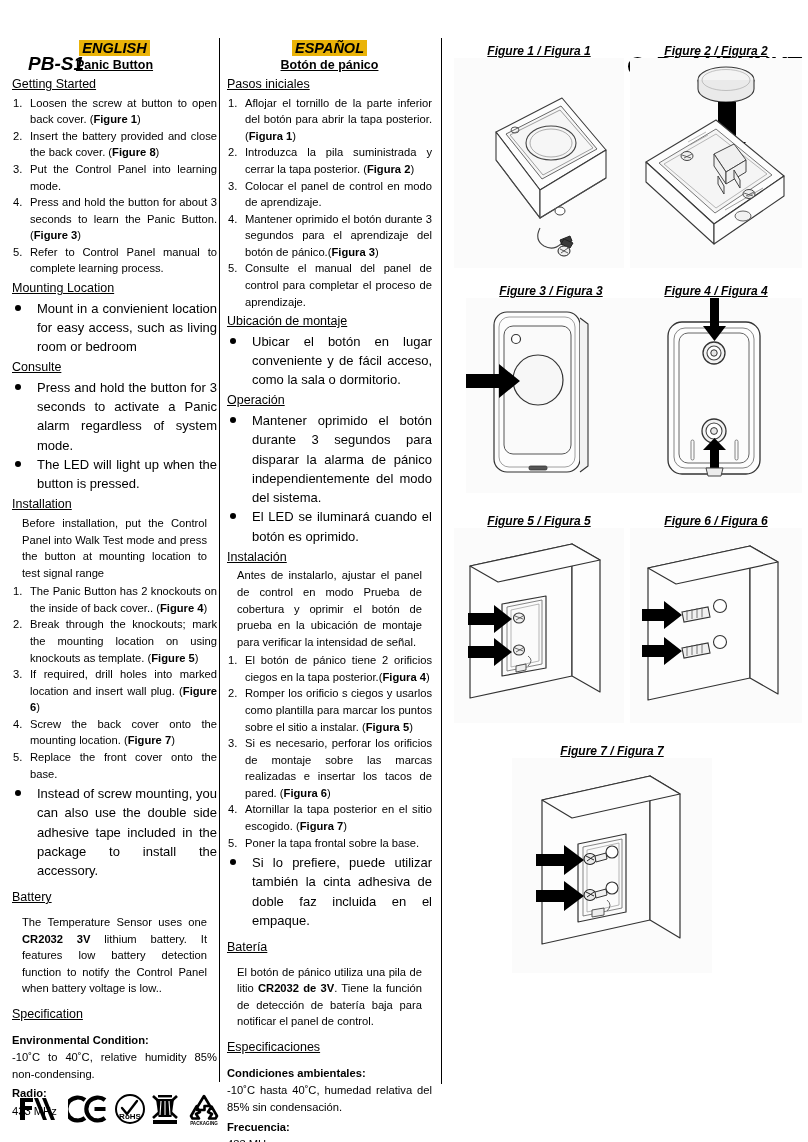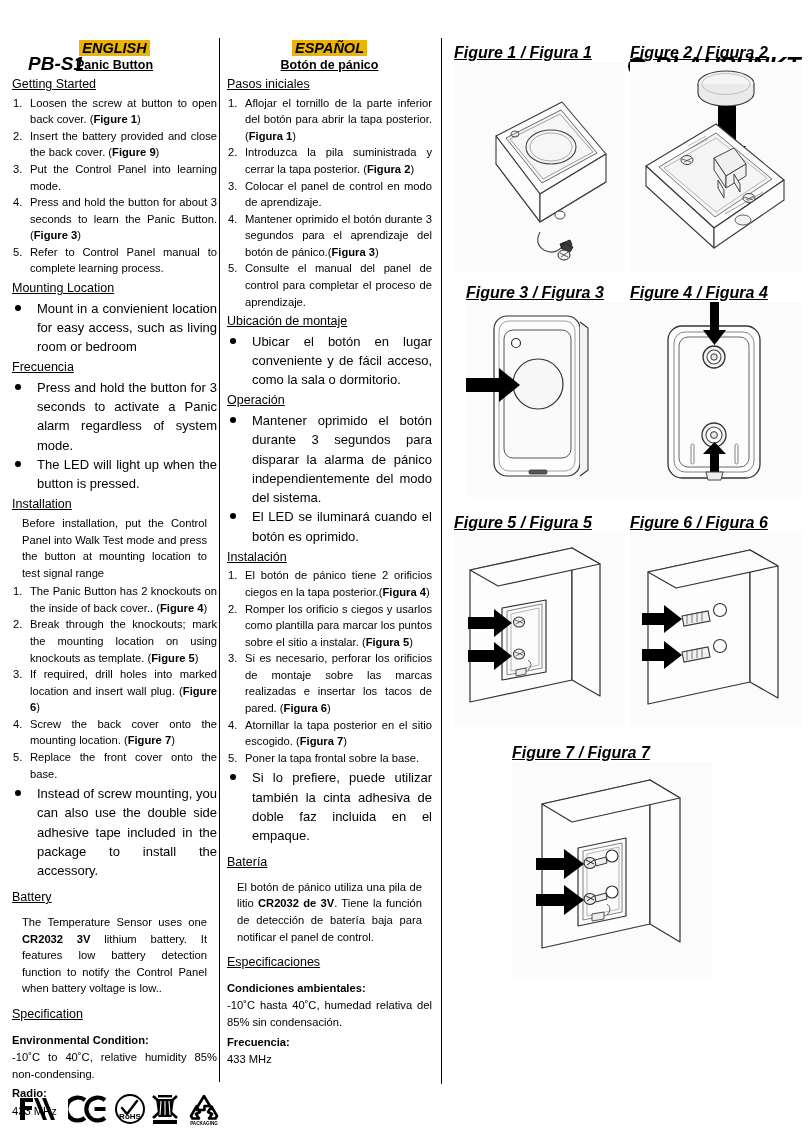--- a/index.html
+++ b/index.html
@@ -164,22 +164,22 @@
   .gap-s { height: 4px; }
 
   
   #figures {
     position: absolute;
     left: 452px; top: 44px;
     width: 356px; height: 1000px;
   }
   .fig-cell { position: absolute; }
   .fig-caption {
-    text-align: left;
-    font-size: 16px;
+    text-align: center;
+    font-size: 12px;
     font-weight: bold;
     font-style: italic;
     text-decoration: underline;
     white-space: nowrap;
   }
   .fig-art {
     background: #fbfbfb;
     display: block;
   }
 
@@ -212,32 +212,32 @@
 <div id="text-region">
   <div id="col-divider"></div>
 
   <div class="column" id="col-en">
     <div class="lang-title"><span>ENGLISH</span></div>
     <div class="doc-title">Panic Button</div>
 
     <h2 class="section">Getting Started</h2>
     <ol class="numlist">
       <li>Loosen the screw at button to open back cover. (<b>Figure 1</b>)</li>
-      <li>Insert the battery provided and close the back cover. (<b>Figure 9</b>)</li>
+      <li>Insert the battery provided and close the back cover. (<b>Figure 8</b>)</li>
       <li>Put the Control Panel into learning mode.</li>
       <li>Press and hold the button for about 3 seconds to learn the Panic Button. (<b>Figure 3</b>)</li>
       <li>Refer to Control Panel manual to complete learning process.</li>
     </ol>
 
     <h2 class="section">Mounting Location</h2>
     <ul class="bullist">
       <li>Mount in a convienient location for easy access, such as living room or bedroom</li>
     </ul>
 
-    <h2 class="section">Frecuencia</h2>
+    <h2 class="section">Consulte</h2>
     <ul class="bullist">
       <li>Press and hold the button for 3 seconds to activate a Panic alarm regardless of system mode.</li>
       <li>The LED will light up when the button is pressed.</li>
     </ul>
 
     <h2 class="section">Installation</h2>
     <p class="para">Before installation, put the Control Panel into Walk Test mode and press the button at mounting location to test signal range</p>
     <ol class="numlist">
       <li>The Panic Button has 2 knockouts on the inside of back cover.. (<b>Figure 4</b>)</li>
       <li>Break through the knockouts; mark the mounting location on using knockouts as template. (<b>Figure 5</b>)</li>
@@ -281,20 +281,21 @@
       <li>Ubicar el botón en lugar conveniente y de fácil acceso, como la sala o dormitorio.</li>
     </ul>
 
     <h2 class="section">Operación</h2>
     <ul class="bullist">
       <li>Mantener oprimido el botón durante 3 segundos para disparar la alarma de pánico independientemente del modo del sistema.</li>
       <li>El LED se iluminará cuando el botón es oprimido.</li>
     </ul>
 
     <h2 class="section">Instalación</h2>
+    <p class="para">Antes de instalarlo, ajustar el panel de control en modo Prueba de cobertura y oprimir el botón de prueba en la ubicación de montaje para verificar la intensidad de señal.</p>
     <ol class="numlist">
       <li>El botón de pánico tiene 2 orificios ciegos en la tapa posterior.(<b>Figura 4</b>)</li>
       <li>Romper los orificio      s ciegos y usarlos como plantilla para marcar los puntos sobre el sitio a instalar. (<b>Figura 5</b>)</li>
       <li>Si es necesario, perforar los orificios de montaje sobre las marcas realizadas e insertar los tacos de pared. (<b>Figura 6</b>)</li>
       <li>Atornillar la tapa posterior en el sitio escogido. (<b>Figura 7</b>)</li>
       <li>Poner la tapa frontal sobre la base.</li>
     </ol>
     <ul class="bullist">
       <li>Si lo prefiere, puede utilizar también la cinta adhesiva de doble faz incluida en el empaque.</li>
     </ul>

